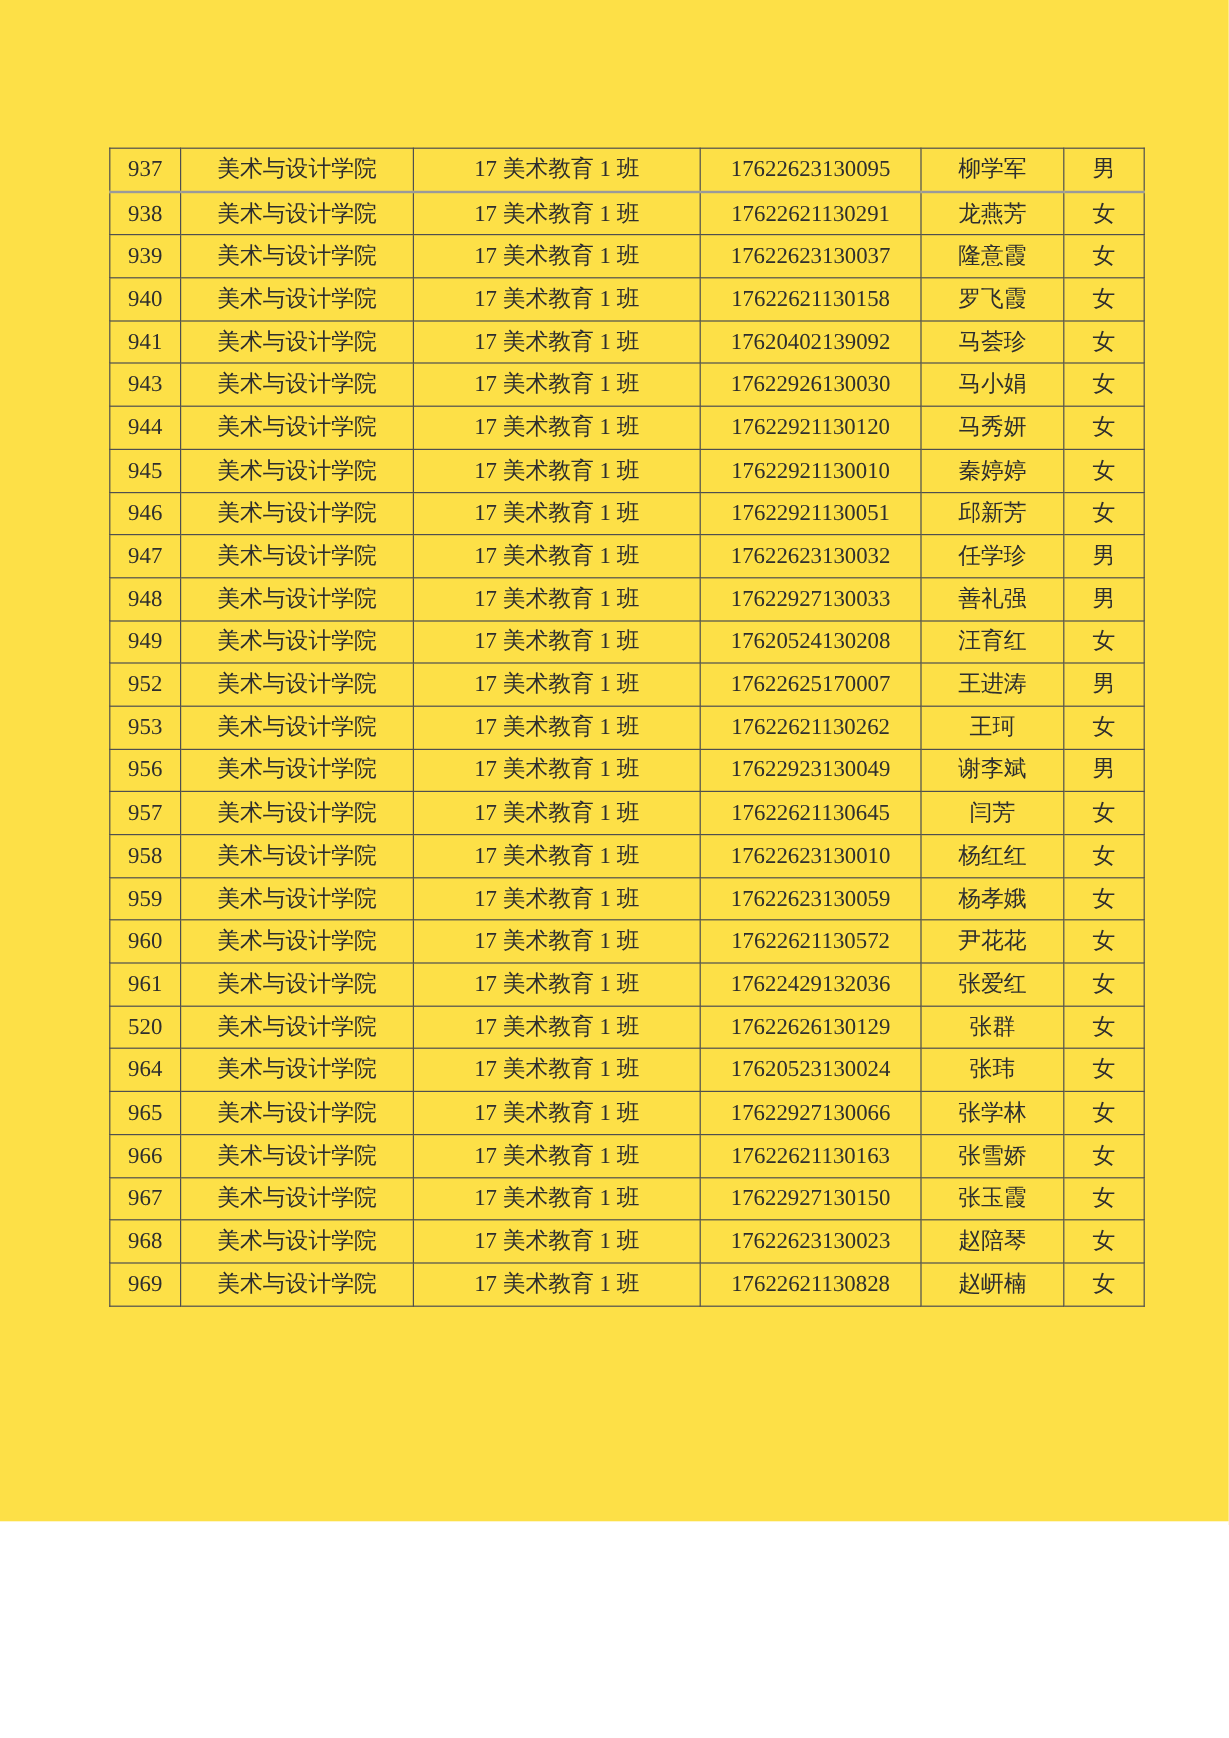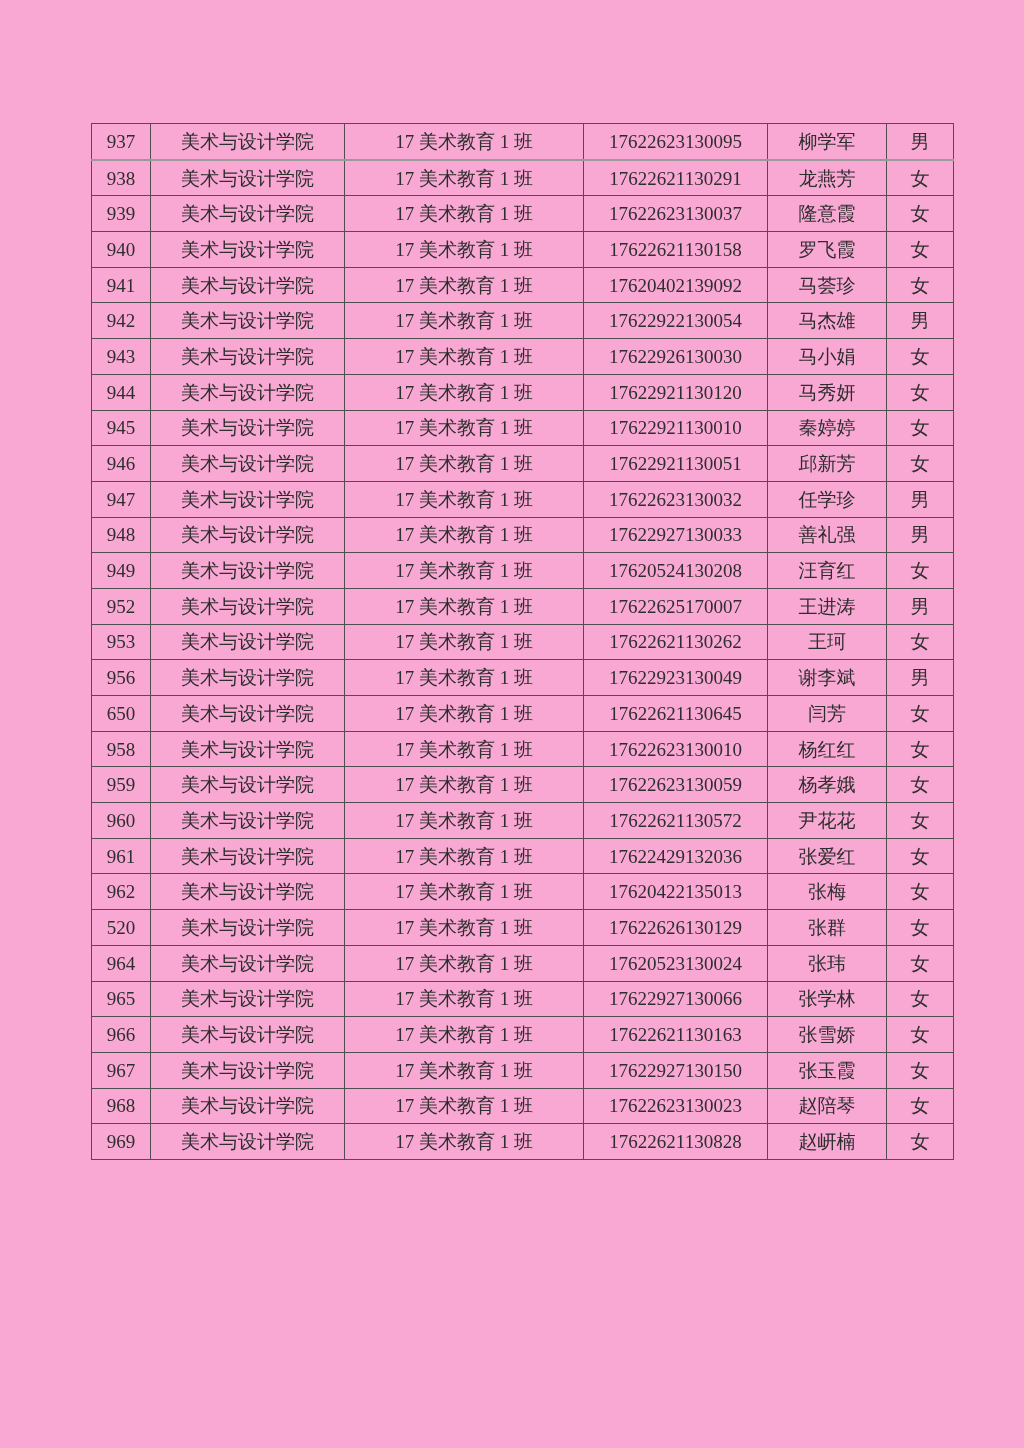--- a/index.html
+++ b/index.html
@@ -3,22 +3,22 @@
 <meta charset="utf-8">
 <style>
   html, body {
     margin: 0;
     padding: 0;
     background: #ffffff;
   }
   .page {
     position: relative;
     width: 1024px;
-    height: 1448px;
-    background: #f9a8d4;
+    height: 1268px;
+    background: #fde047;
     overflow: hidden;
     font-family: "Liberation Serif", "DejaVu Serif", serif;
     color: #2e2e2e;
   }
   table.roster {
     position: absolute;
     left: 91px;
     top: 123px;
     width: 862px;
     border-collapse: collapse;
@@ -94,28 +94,20 @@
     </tr>
         <tr>
       <td>941</td>
       <td>美术与设计学院</td>
       <td>17 美术教育 1 班</td>
       <td>17620402139092</td>
       <td>马荟珍</td>
       <td>女</td>
     </tr>
         <tr>
-      <td>942</td>
-      <td>美术与设计学院</td>
-      <td>17 美术教育 1 班</td>
-      <td>17622922130054</td>
-      <td>马杰雄</td>
-      <td>男</td>
-    </tr>
-        <tr>
       <td>943</td>
       <td>美术与设计学院</td>
       <td>17 美术教育 1 班</td>
       <td>17622926130030</td>
       <td>马小娟</td>
       <td>女</td>
     </tr>
         <tr>
       <td>944</td>
       <td>美术与设计学院</td>
@@ -182,21 +174,21 @@
     </tr>
         <tr>
       <td>956</td>
       <td>美术与设计学院</td>
       <td>17 美术教育 1 班</td>
       <td>17622923130049</td>
       <td>谢李斌</td>
       <td>男</td>
     </tr>
         <tr>
-      <td>650</td>
+      <td>957</td>
       <td>美术与设计学院</td>
       <td>17 美术教育 1 班</td>
       <td>17622621130645</td>
       <td>闫芳</td>
       <td>女</td>
     </tr>
         <tr>
       <td>958</td>
       <td>美术与设计学院</td>
       <td>17 美术教育 1 班</td>
@@ -219,28 +211,20 @@
       <td>17622621130572</td>
       <td>尹花花</td>
       <td>女</td>
     </tr>
         <tr>
       <td>961</td>
       <td>美术与设计学院</td>
       <td>17 美术教育 1 班</td>
       <td>17622429132036</td>
       <td>张爱红</td>
-      <td>女</td>
-    </tr>
-        <tr>
-      <td>962</td>
-      <td>美术与设计学院</td>
-      <td>17 美术教育 1 班</td>
-      <td>17620422135013</td>
-      <td>张梅</td>
       <td>女</td>
     </tr>
         <tr>
       <td>520</td>
       <td>美术与设计学院</td>
       <td>17 美术教育 1 班</td>
       <td>17622626130129</td>
       <td>张群</td>
       <td>女</td>
     </tr>

